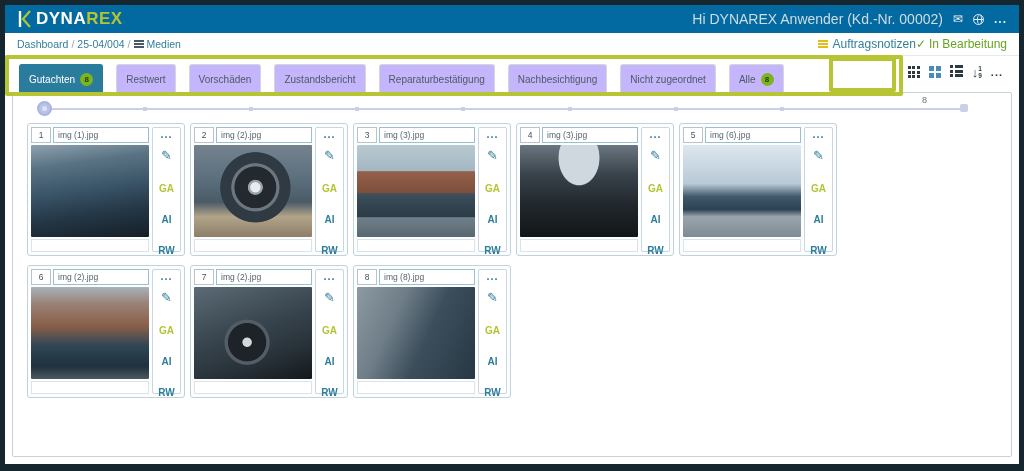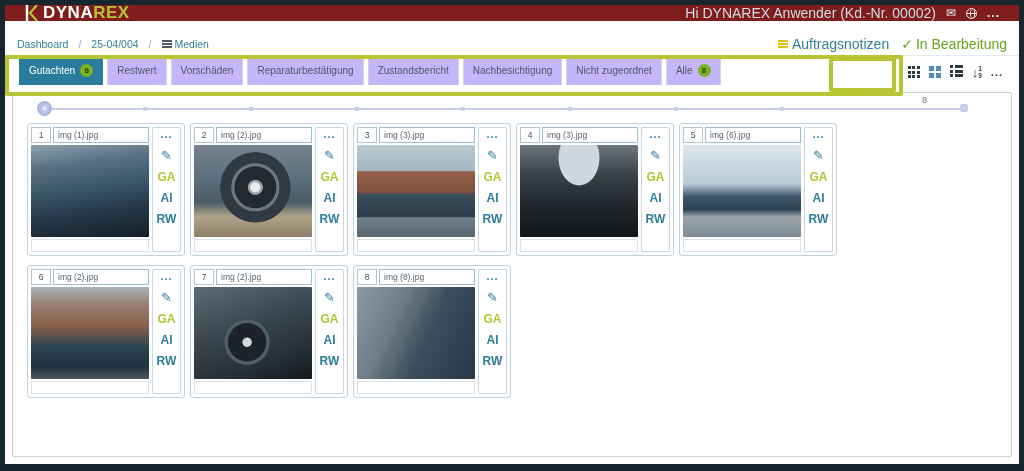--- a/index.html
+++ b/index.html
@@ -8,23 +8,23 @@
     position:relative;
     font-family:"Liberation Sans", sans-serif;
     background:#ffffff;
     border:5px solid #16262e;
     border-bottom-width:7px;
     overflow:hidden;
   }
 
   
   .header {
-    position:absolute; top:0; left:0; right:0; height:16px;
-    background:#7f1d1d; display:flex; align-items:center;
-    justify-content:space-between; padding:0 19px;
+    position:absolute; top:0; left:0; right:0; height:28px;
+    background:#0369a1; display:flex; align-items:center;
+    justify-content:space-between; padding:0 12px;
   }
   .logo { display:flex; align-items:center; gap:3px; cursor:pointer; }
   .logo-text { font-size:17px; font-weight:bold; letter-spacing:.5px; color:#ffffff; }
   .logo-text .rex { color:#b4c433; }
   .header-right { display:flex; align-items:center; gap:10px; }
   .greeting { color:#cfdde4; font-size:14px; }
   .hicon { color:#e8eef1; font-size:12px; line-height:1; cursor:pointer; }
   .globe-icon {
     width:11px; height:11px; border:1.3px solid #e8eef1; border-radius:50%;
     position:relative; display:inline-block;
@@ -37,33 +37,33 @@
     border-left:1px solid #e8eef1; border-right:1px solid #e8eef1; border-radius:50%;
   }
 
   
   .crumb-bar {
     position:absolute; top:28px; left:0; right:0; height:23px;
     background:#ffffff; display:flex; align-items:center;
     justify-content:space-between; padding:0 12px;
     border-bottom:1px solid #e7ebee;
   }
-  .crumbs { display:flex; align-items:center; gap:10px; font-size:10.5px; }
+  .crumbs { display:flex; align-items:center; gap:3px; font-size:10.5px; }
   .crumb-link { color:#337f99; cursor:pointer; }
   .crumb-sep { color:#9aa7ad; }
   .crumb-current { color:#337f99; display:flex; align-items:center; gap:3px; }
   .bars-icon { display:inline-block; width:10px; }
   .bars-icon i { display:block; height:1.5px; background:#4a5a63; margin:1.5px 0; }
   .bars-icon.yellow i { background:#e3bd1b; }
-  .order-info { display:flex; align-items:center; gap:12px; font-size:14px; }
+  .order-info { display:flex; align-items:center; font-size:12px; }
   .notes-btn { display:flex; align-items:center; gap:4px; color:#337f99; cursor:pointer; }
   .status-btn { color:#67a421; cursor:pointer; display:flex; align-items:center; gap:3px; }
 
   
-  .tabbar { position:absolute; top:50px; left:14px; display:flex; align-items:flex-end; gap:4px; }
+  .tabbar { position:absolute; top:59px; left:14px; display:flex; align-items:flex-end; gap:13px; }
   .tab {
     background:#c4b5fd; border:1px solid #d3d7d9; border-bottom:none;
     color:#4e5a61; font-size:10px; padding:8px 9px 8px;
     border-radius:3px 3px 0 0; cursor:pointer; white-space:nowrap;
     display:flex; align-items:center; gap:5px; height:30px;
   }
   .tab.active { background:#2a7c9c; border-color:#2a7c9c; color:#ffffff; }
   .badge {
     min-width:13px; height:13px; border-radius:50%; background:#7db41e;
     color:#1e3b08; font-size:8px; font-weight:bold;
@@ -127,21 +127,21 @@
     padding:0 4px; overflow:hidden; white-space:nowrap; cursor:text;
   }
   .photo { width:100%; height:92px; border-radius:1px; cursor:pointer; }
   .card-foot { flex:1; margin-top:2px; border:1px solid #dde4e8; background:#fff; }
   .card-side {
     width:29px; border:1px solid #c9d6dd; background:#ffffff; border-radius:2px;
     display:flex; flex-direction:column; align-items:center; padding:1px 0 4px;
   }
   .menu-dots { color:#2e7d9c; font-weight:bold; font-size:11px; letter-spacing:1px; line-height:10px; cursor:pointer; }
   .pencil { color:#2e7d9c; font-size:13px; margin-top:9px; cursor:pointer; transform:rotate(0deg); }
-  .tag { font-size:12px; font-weight:bold; margin-top:7px; cursor:pointer; }
+  .tag { font-size:10px; font-weight:bold; margin-top:20px; cursor:pointer; }
   .tag.ga { color:#b4c433; }
   .tag.ai { color:#2e7d9c; }
   .tag.rw { color:#2e7d9c; }
 
   
   .photo-1 { background:linear-gradient(172deg,#8fa2ae 0%,#5a7384 22%,#3a5468 48%,#243746 72%,#151f27 100%); }
   .photo-2 { background:
       radial-gradient(circle at 52% 46%, #e9ebed 0 6%, #9aa3ab 7% 9%, #23292f 10% 26%, #6b7680 27% 30%, #2f3a42 31% 44%, rgba(0,0,0,0) 45%),
       linear-gradient(180deg,#78umu8 0%,#5d707e 35%,#4a5b67 62%,#b2a489 78%,#8d7f68 100%);
     background:
@@ -218,24 +218,24 @@
     <span>Gutachten</span>
     <span class="badge">8</span>
   </div>
   <div class="tab">
     <span>Restwert</span>
   </div>
   <div class="tab">
     <span>Vorschäden</span>
   </div>
   <div class="tab">
+    <span>Zustandsbericht</span>
+  </div>
+  <div class="tab">
     <span>Reparaturbestätigung</span>
-  </div>
-  <div class="tab">
-    <span>Zustandsbericht</span>
   </div>
   <div class="tab">
     <span>Nachbesichtigung</span>
   </div>
   <div class="tab">
     <span>Nicht zugeordnet</span>
   </div>
   <div class="tab">
     <span>Alle</span>
     <span class="badge">8</span>

